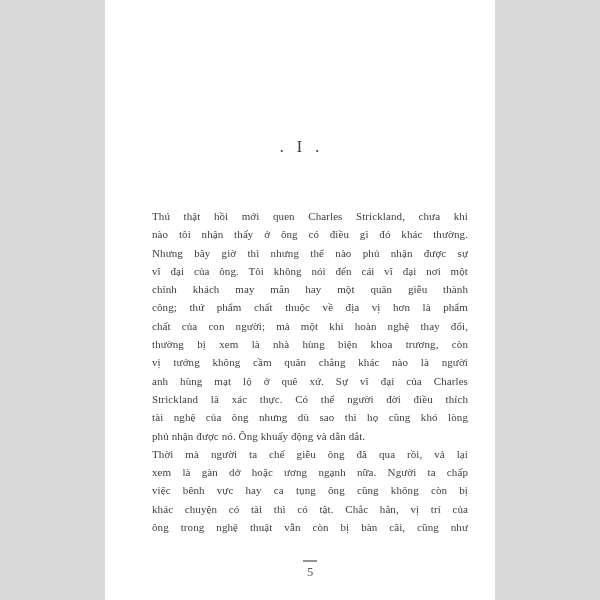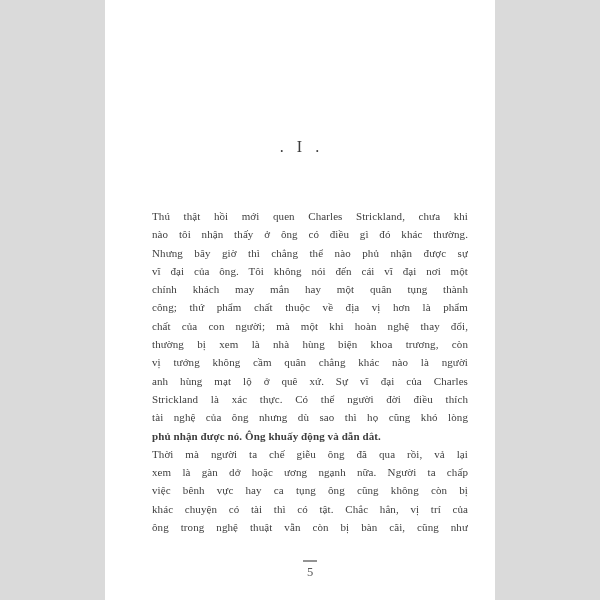--- a/index.html
+++ b/index.html
@@ -48,21 +48,20 @@
     line-height: 18.3px;
     height: 18.3px;
     text-align: justify;
     text-align-last: justify;
     -moz-text-align-last: justify;
     white-space: normal;
     overflow: hidden;
   }
   .line.para-end {
     text-align-last: left;
-    font-weight: bold;
     -moz-text-align-last: left;
   }
   .footer {
     position: absolute;
     top: 560px;
     left: 47px;
     width: 316px;
     text-align: center;
   }
   .footer-divider {
@@ -79,23 +78,23 @@
 </style>
 </head>
 <body>
 
 <div class="paper">
   <div class="chapter-heading">. I .</div>
 
   <div class="text-block">
       <div class="line">Thú thật hồi mới quen Charles Strickland, chưa khi</div>
       <div class="line">nào tôi nhận thấy ở ông có điều gì đó khác thường.</div>
-      <div class="line">Nhưng bây giờ thì chẳng thể nào phủ nhận được sự</div>
+      <div class="line">Nhưng bây giờ thì nhưng thể nào phủ nhận được sự</div>
       <div class="line">vĩ đại của ông. Tôi không nói đến cái vĩ đại nơi một</div>
-      <div class="line">chính khách may mắn hay một quân tụng thành</div>
+      <div class="line">chính khách may mắn hay một quân giễu thành</div>
       <div class="line">công; thứ phẩm chất thuộc về địa vị hơn là phẩm</div>
       <div class="line">chất của con người; mà một khi hoàn nghệ thay đổi,</div>
       <div class="line">thường bị xem là nhà hùng biện khoa trương, còn</div>
       <div class="line">vị tướng không cầm quân chẳng khác nào là người</div>
       <div class="line">anh hùng mạt lộ ở quê xứ. Sự vĩ đại của Charles</div>
       <div class="line">Strickland là xác thực. Có thể người đời điều thích</div>
       <div class="line">tài nghệ của ông nhưng dù sao thì họ cũng khó lòng</div>
       <div class="line para-end">phủ nhận được nó. Ông khuấy động và dẫn dắt.</div>
       <div class="line">Thời mà người ta chế giễu ông đã qua rồi, vả lại</div>
       <div class="line">xem là gàn dở hoặc ương ngạnh nữa. Người ta chấp</div>

